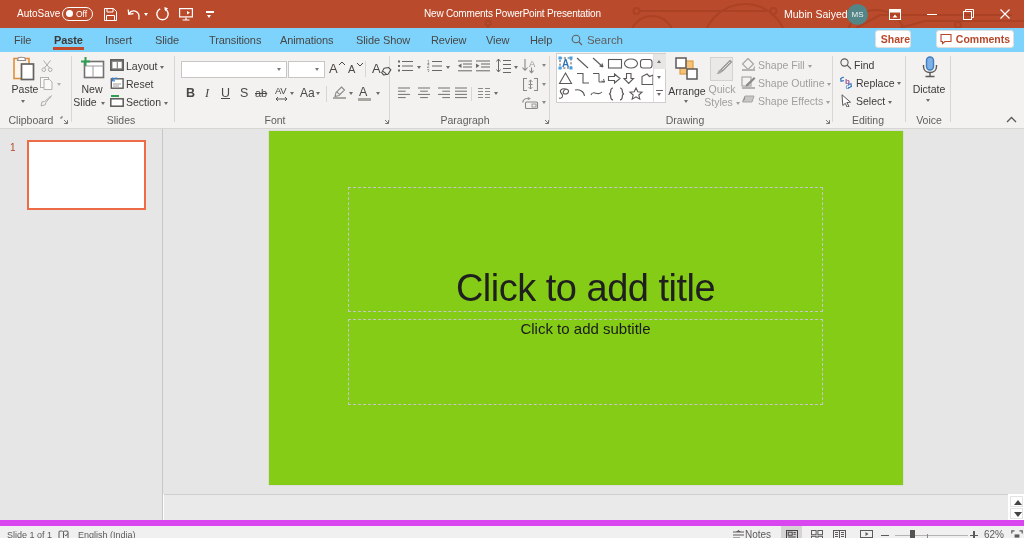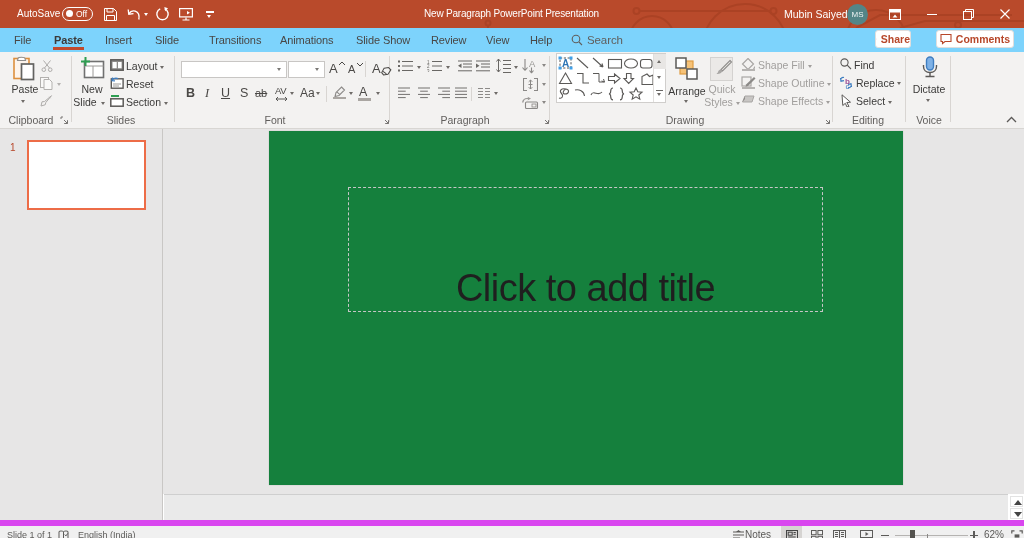--- a/index.html
+++ b/index.html
@@ -28,21 +28,21 @@
 .gtxt { font-size:10.5px; color:#3b3a39; white-space:nowrap; }
 .dis { color:#a19f9d !important; }
 .dd { display:inline-block; width:0; height:0; border-left:2.8px solid transparent; border-right:2.8px solid transparent; border-top:3.2px solid #6e6b68; vertical-align:middle; }
 .combo { position:absolute; background:#fff; border:1px solid #c8c6c4; }
 
 
 #main { position:absolute; left:0; top:129px; width:1024px; height:365px; background:#e7e6e6; }
 #thumbpanel { position:absolute; left:0; top:129px; width:163px; height:391px; background:#e7e6e6; border-right:1px solid #c9c7c5; }
 #thumb { position:absolute; left:27px; top:11px; width:119px; height:70px; background:#fff; border:2px solid #ed6c47; }
 #thumbnum { position:absolute; left:10px; top:13px; font-size:10px; color:#b7472a; }
-#slide { position:absolute; left:269px; top:2px; width:634px; height:354px; background:#15803d; box-shadow:0 0 1px rgba(0,0,0,.25); }
+#slide { position:absolute; left:269px; top:2px; width:634px; height:354px; background:#84cc16; box-shadow:0 0 1px rgba(0,0,0,.25); }
 .ph { position:absolute; border:1px dashed #c6c6c6; }
 #title-ph { left:79px; top:56px; width:475px; height:125px; }
 #title-ph span { position:absolute; left:0; right:0; bottom:1px; text-align:center; font-size:38px; color:#1f1f1f; letter-spacing:-0.5px; }
 #sub-ph { left:79px; top:188px; width:475px; height:86px; }
 #sub-ph span { position:absolute; left:0; right:0; top:0px; text-align:center; font-size:15px; color:#1a1a1a; }
 #scrollcol { position:absolute; left:1008px; top:129px; width:16px; height:391px; }
 .scrbtn { position:absolute; left:1010px; width:13px; height:11px; background:#fff; border:1px solid #e3e3e3; }
 .scrbtn .tri { position:absolute; left:2.5px; width:0; height:0; border-left:4px solid transparent; border-right:4px solid transparent; }
 
 
@@ -102,21 +102,21 @@
     <g fill="none" stroke="#fff" stroke-width="1.2">
       <rect x="0.6" y="1.6" width="12.8" height="8.3"></rect>
       <path d="M7 10.5 v 2 M3.5 13 h 7"></path>
       <path d="M8 4 L 11 5.75 L 8 7.5 Z" fill="#fff" stroke="none"></path>
     </g>
   </svg>
 
   <div class="abs" style="left:206px; top:11px; width:8px; height:1.5px; background:#fff;"></div>
   <div class="dd abs" style="left:207px; top:15px; border-top-color:#fff; border-left-width:2.5px; border-right-width:2.5px; border-top-width:3px;"></div>
 
-  <span class="tb-txt" style="left:424px; font-size:10px; letter-spacing:-0.2px;">New Paragraph PowerPoint Presentation</span>
+  <span class="tb-txt" style="left:424px; font-size:10px; letter-spacing:-0.2px;">New Comments PowerPoint Presentation</span>
 
   <span class="tb-txt" style="left:784px; font-size:10.5px;">Mubin Saiyed</span>
   <div class="abs" style="left:847px; top:3.5px; width:21px; height:21px; border-radius:50%; background:#548587; color:#eef3f3; font-size:8px; text-align:center; line-height:21px;">MS</div>
 
   <svg class="abs" style="left:889px; top:9px;" width="12" height="11" viewBox="0 0 12 11">
     <rect x="0.5" y="0.5" width="11" height="10" fill="none" stroke="#fff"></rect>
     <rect x="0.5" y="0.5" width="11" height="3" fill="#fff"></rect>
     <path d="M6 5.5 L 8.4 8.5 H 3.6 z" fill="#fff"></path>
   </svg>
 
@@ -499,20 +499,23 @@
   <svg class="abs" style="left:1006px; top:64px;" width="11" height="7" viewBox="0 0 11 7">
     <path d="M1 6 L 5.5 1.5 L 10 6" fill="none" stroke="#5b5957" stroke-width="1.3"></path>
   </svg>
 </div>
 
 <div id="main">
   <div id="slide">
     <div class="ph" id="title-ph">
         <span>Click to add title</span>
       </div>
+    <div class="ph" id="sub-ph">
+        <span>Click to add subtitle</span>
+      </div>
   </div>
 </div>
 <div id="thumbpanel">
   <div id="thumbnum">1</div>
   <div id="thumb"></div>
 </div>
 <div id="scrollcol"></div>
 <div class="scrbtn" style="top:496px;">
     <div class="tri" style="top:3px; border-bottom:5px solid #444;"></div>
   </div>

